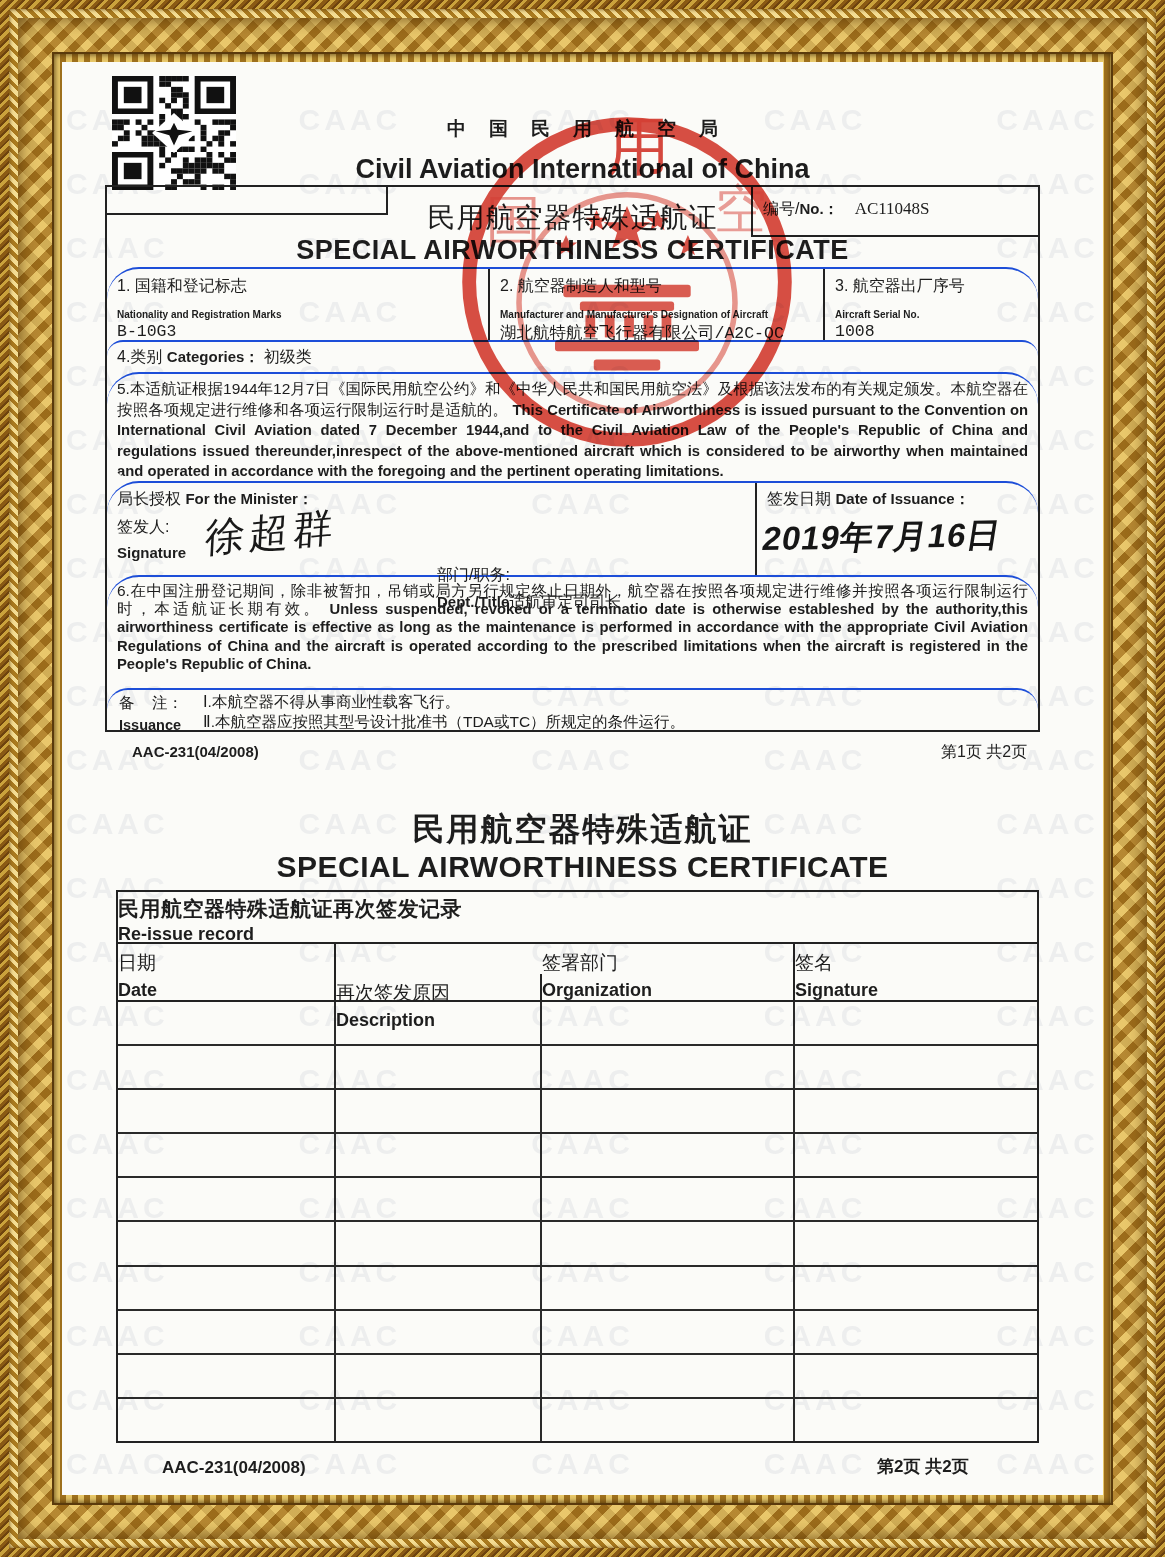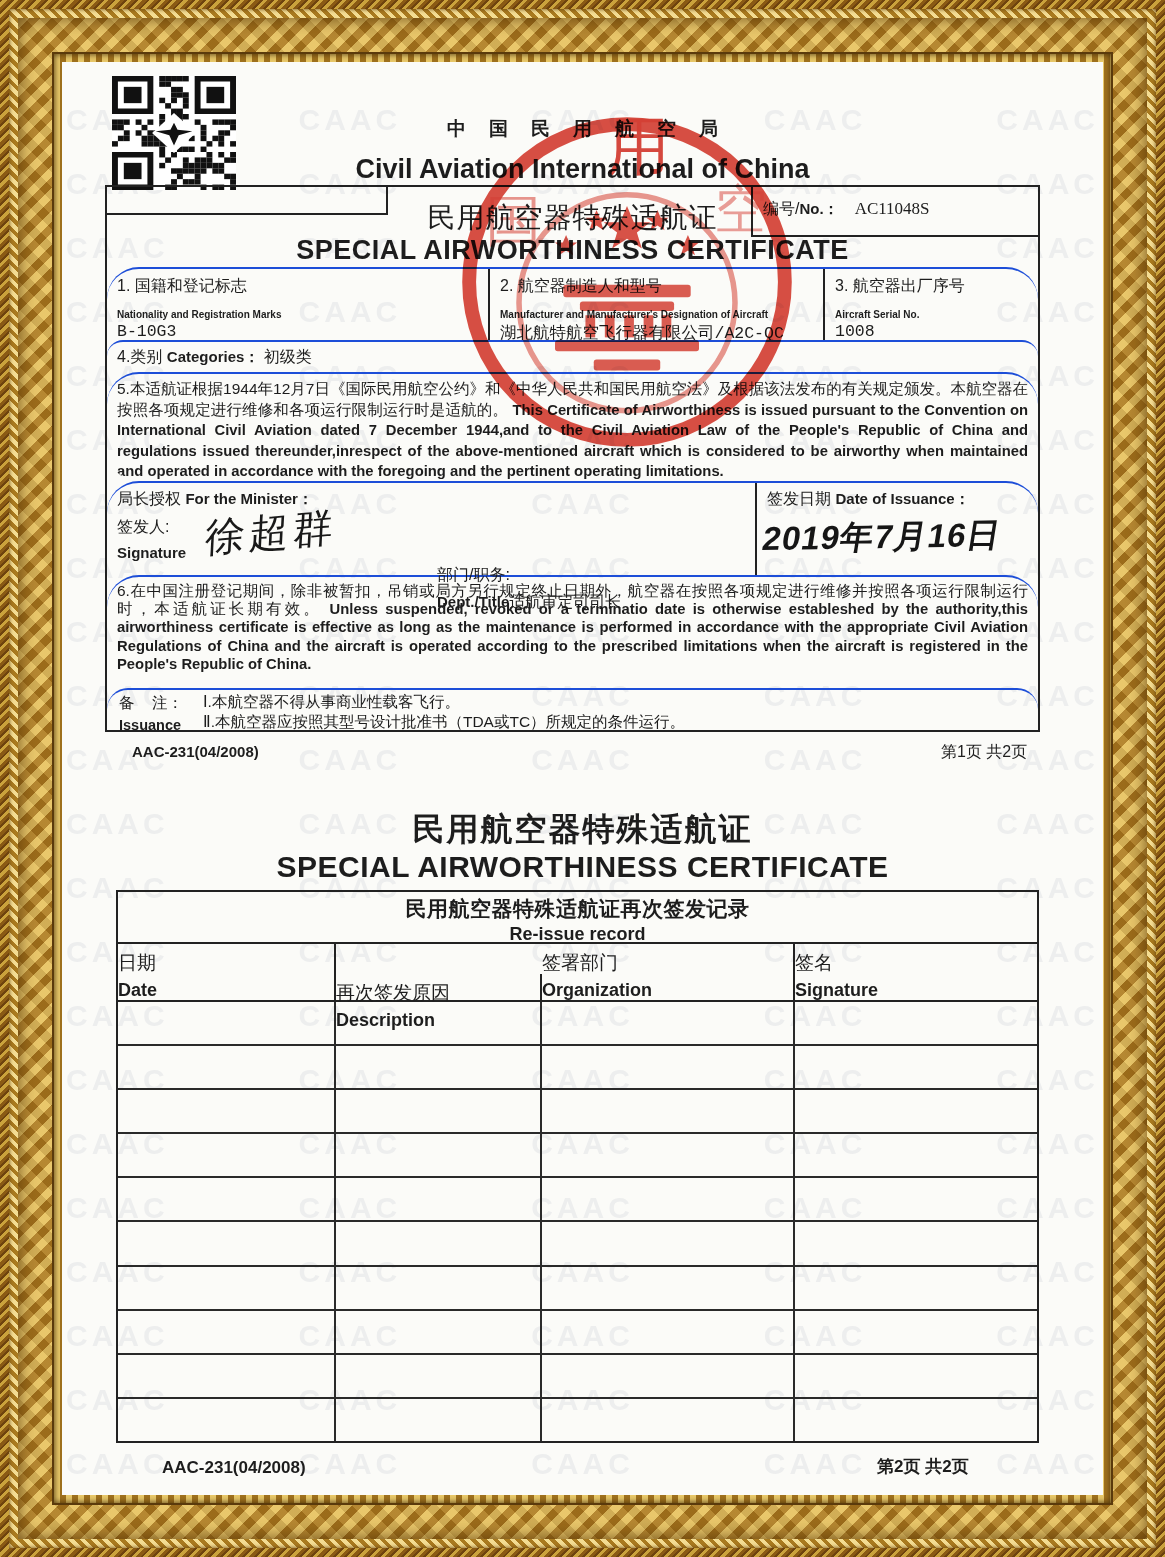--- a/index.html
+++ b/index.html
@@ -87,21 +87,21 @@
   .rem-lines{flex:1;padding-top:2px;font-size:15.5px;line-height:20px;}
 
   .foot1-form{left:70px;top:681px;font-size:15px;font-weight:bold;}
   .foot1-page{left:879px;top:680px;font-size:16px;}
 
   
   .p2-zh{left:0;right:0;top:746px;text-align:center;font-size:32px;font-weight:600;letter-spacing:2px;}
   .p2-en{left:0;right:0;top:788px;text-align:center;font-size:30px;font-weight:bold;letter-spacing:.5px;}
 
   .t2{left:54px;top:828px;width:923px;height:553px;border:2px solid #222;display:flex;flex-direction:column;}
-  .t2-cap{height:52px;border-bottom:2px solid #222;text-align:center;padding-top:3px;}
+  .t2-cap{height:52px;border-bottom:2px solid #222;text-align:left;padding-top:3px;}
   .t2-cap .zh{font-size:21px;font-weight:bold;letter-spacing:.5px;}
   .t2-cap .en{font-size:18px;font-weight:bold;margin-top:1px;}
   .t2-head{height:58px;border-bottom:2px solid #222;display:flex;text-align:left;}
   .hcell{padding-top:6px;}
   .hcell .zh{font-size:19px;}
   .hcell .en{font-size:18px;font-weight:bold;margin-top:4px;}
   .w0{width:218px;border-right:2px solid #222;}
   .w1{width:206px;border-right:2px solid #222;margin-top:30px;}
   .w2{width:253px;border-right:2px solid #222;}
   .w3{flex:1;}

